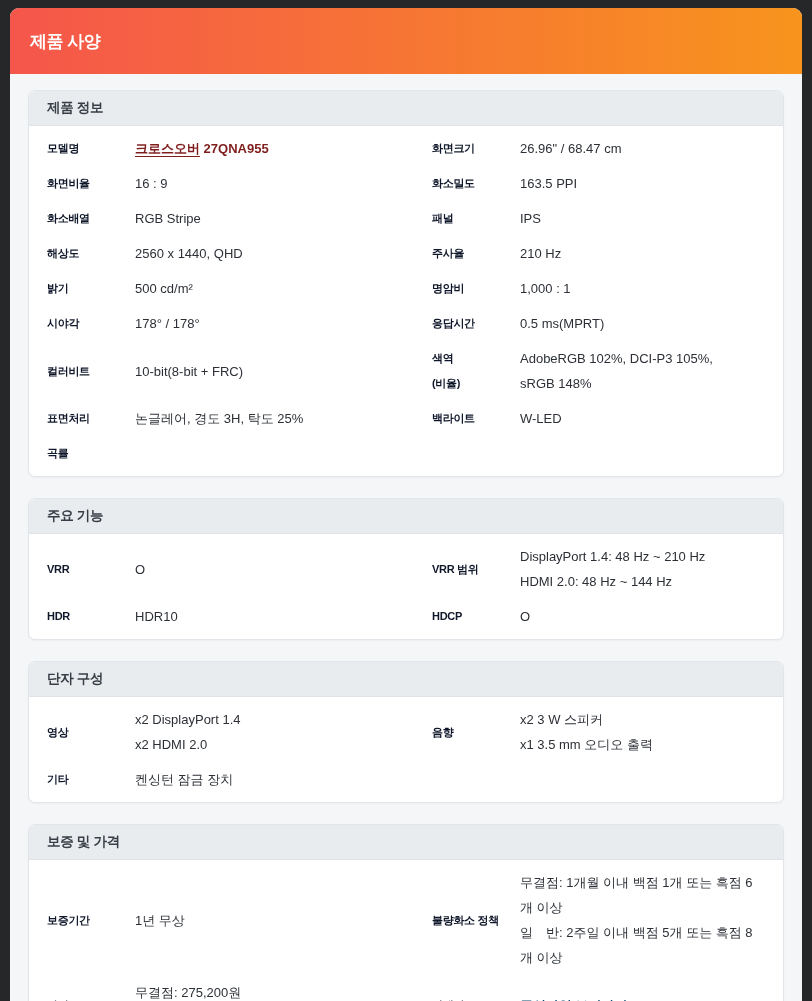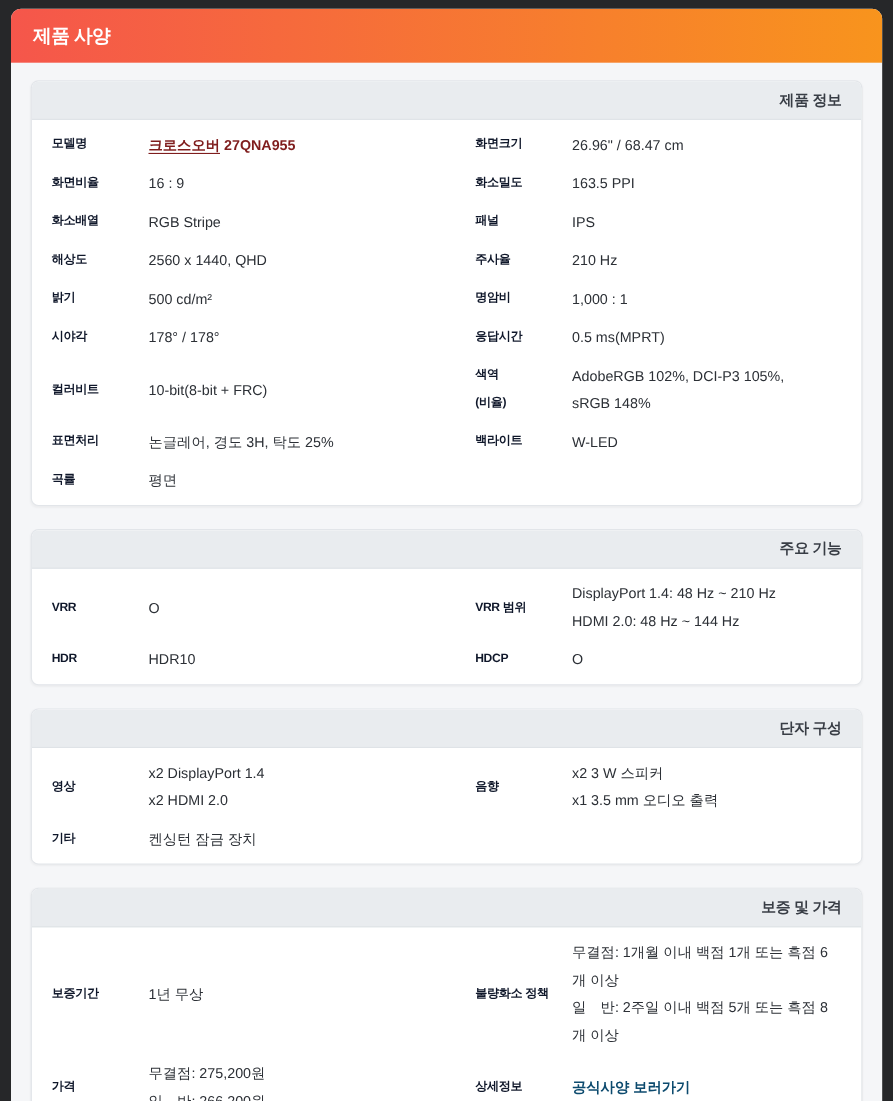--- a/index.html
+++ b/index.html
@@ -9,21 +9,21 @@
     font-family:"Liberation Sans","DejaVu Sans",sans-serif;
     overflow:hidden;
   }
   .frame {
     margin:8px 10px 0;
     border-radius:9px;
     overflow:hidden;
     background:#f5f6f8;
   }
   .page-header {
-    height:49px;
+    height:66px;
     background:linear-gradient(to right,#f5564b,#f8941d);
     display:flex;
     align-items:center;
     padding:0 20px;
   }
   .page-header h1 {
     color:#ffffff;
     font-size:17px;
     font-weight:700;
     letter-spacing:-0.5px;
@@ -39,21 +39,20 @@
   }
   .card:last-child { margin-bottom:8px; }
   .card-header {
     background:#e9ecef;
     padding:8px 18px;
     font-size:13.5px;
     font-weight:700;
     color:#383d45;
     border-bottom:1px solid #dfe3e7;
     letter-spacing:-0.3px;
-    text-align:right;
   }
   .card-body { padding:5px 18px; }
   .spec-row {
     display:grid;
     grid-template-columns:385px 1fr;
   }
   .spec-cell {
     display:grid;
     grid-template-columns:88px 1fr;
     align-items:center;
@@ -175,21 +174,20 @@
                 <div class="cell-value">논글레어, 경도 3H, 탁도 25%</div>
               </div>
               <div class="spec-cell">
                 <div class="cell-label">백라이트</div>
                 <div class="cell-value">W-LED</div>
               </div>
             </div>
             <div class="spec-row">
               <div class="spec-cell">
                 <div class="cell-label">곡률</div>
-                <div class="cell-value">평면</div>
               </div>
               <div class="spec-cell"></div>
             </div>
           </div>
         </section>
         <section class="card">
           <div class="card-header">주요 기능</div>
           <div class="card-body">
             <div class="spec-row">
               <div class="spec-cell">

